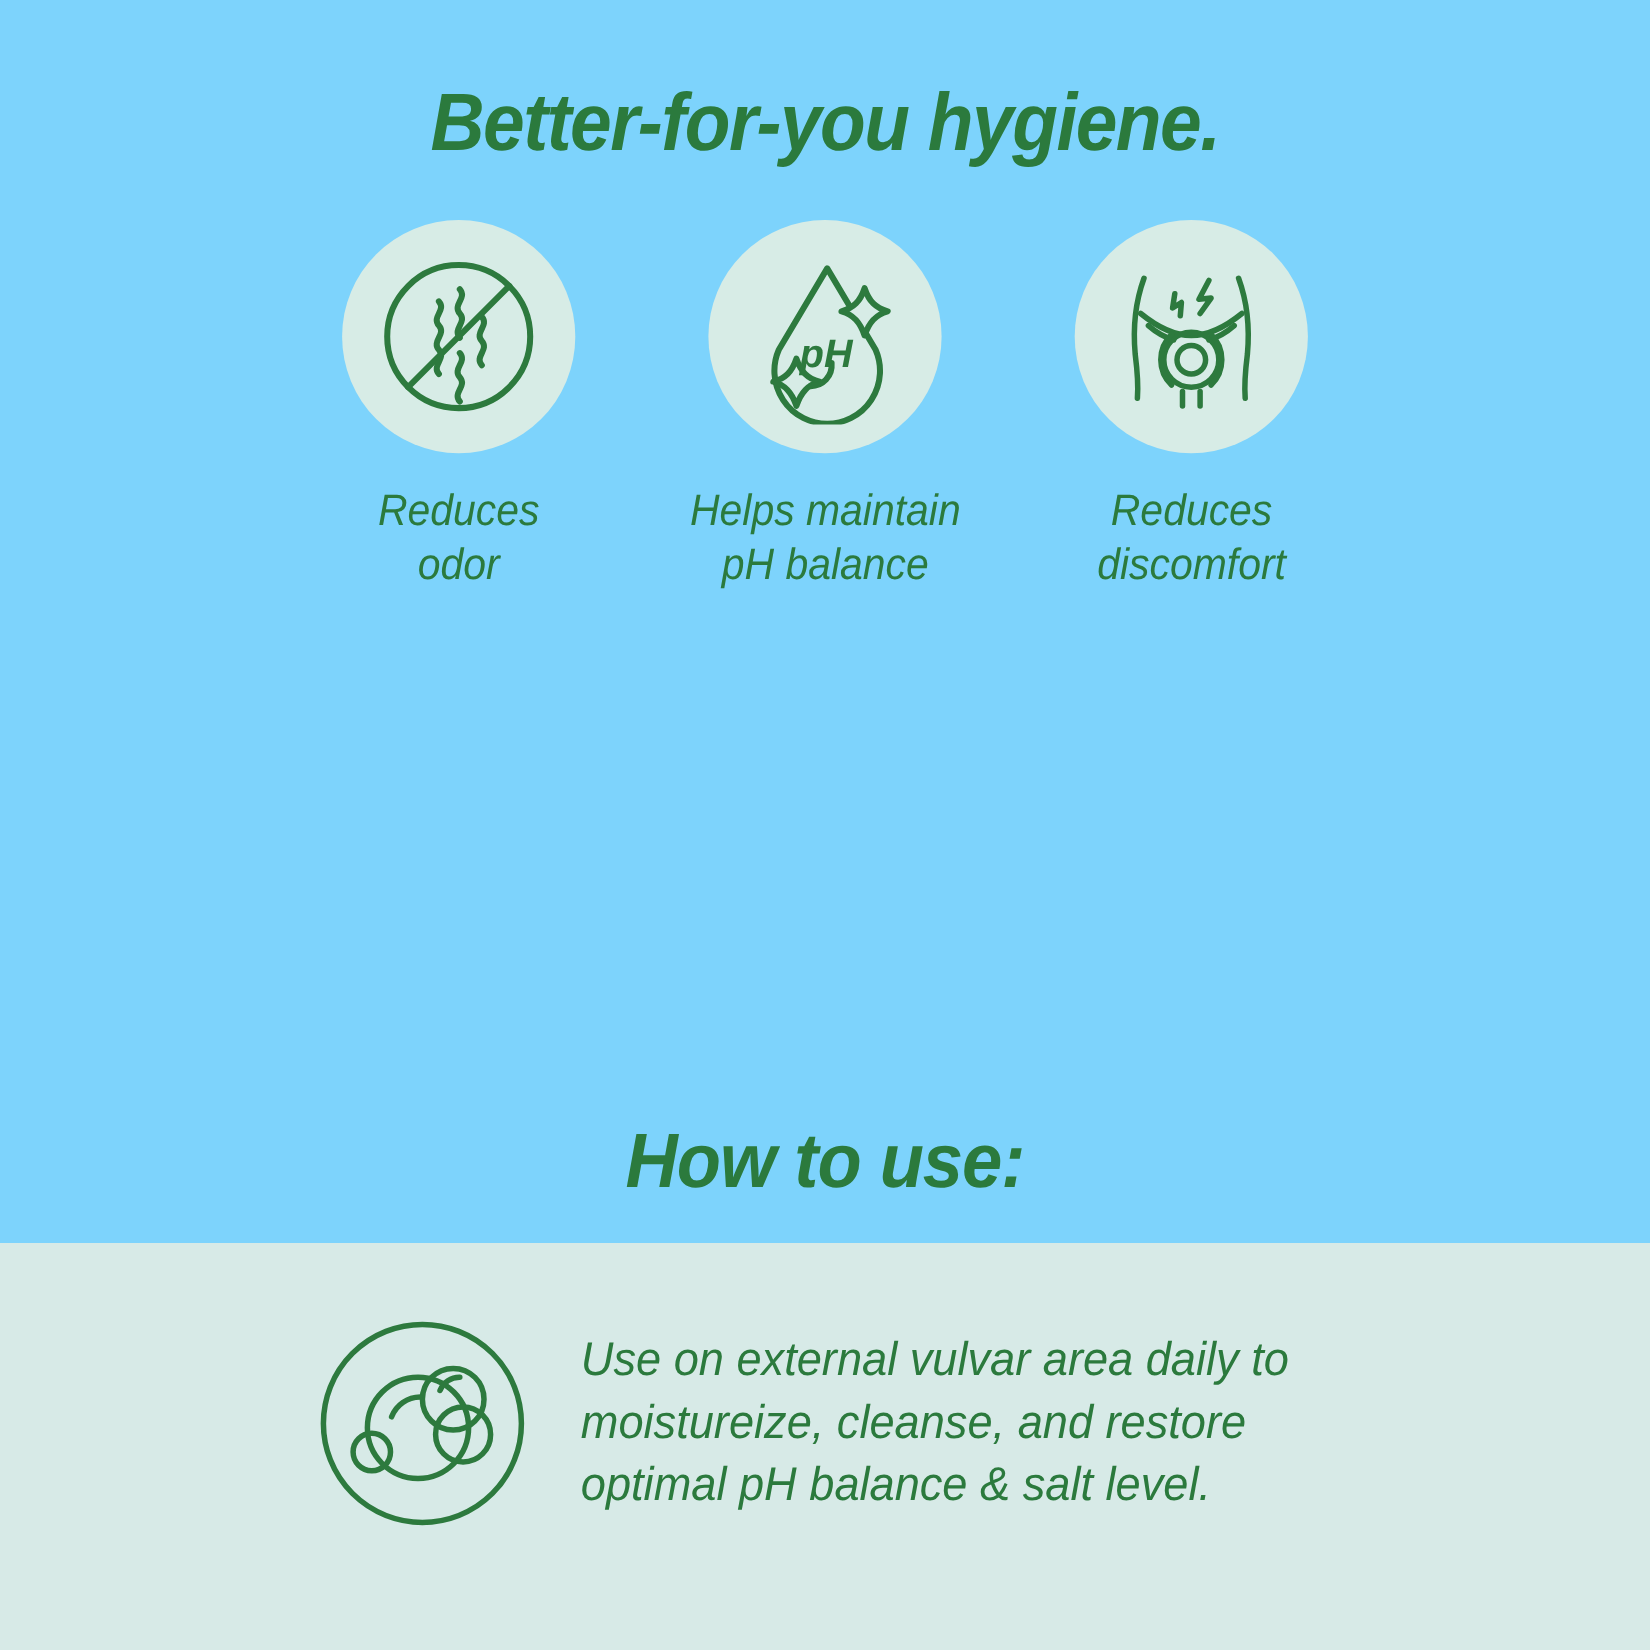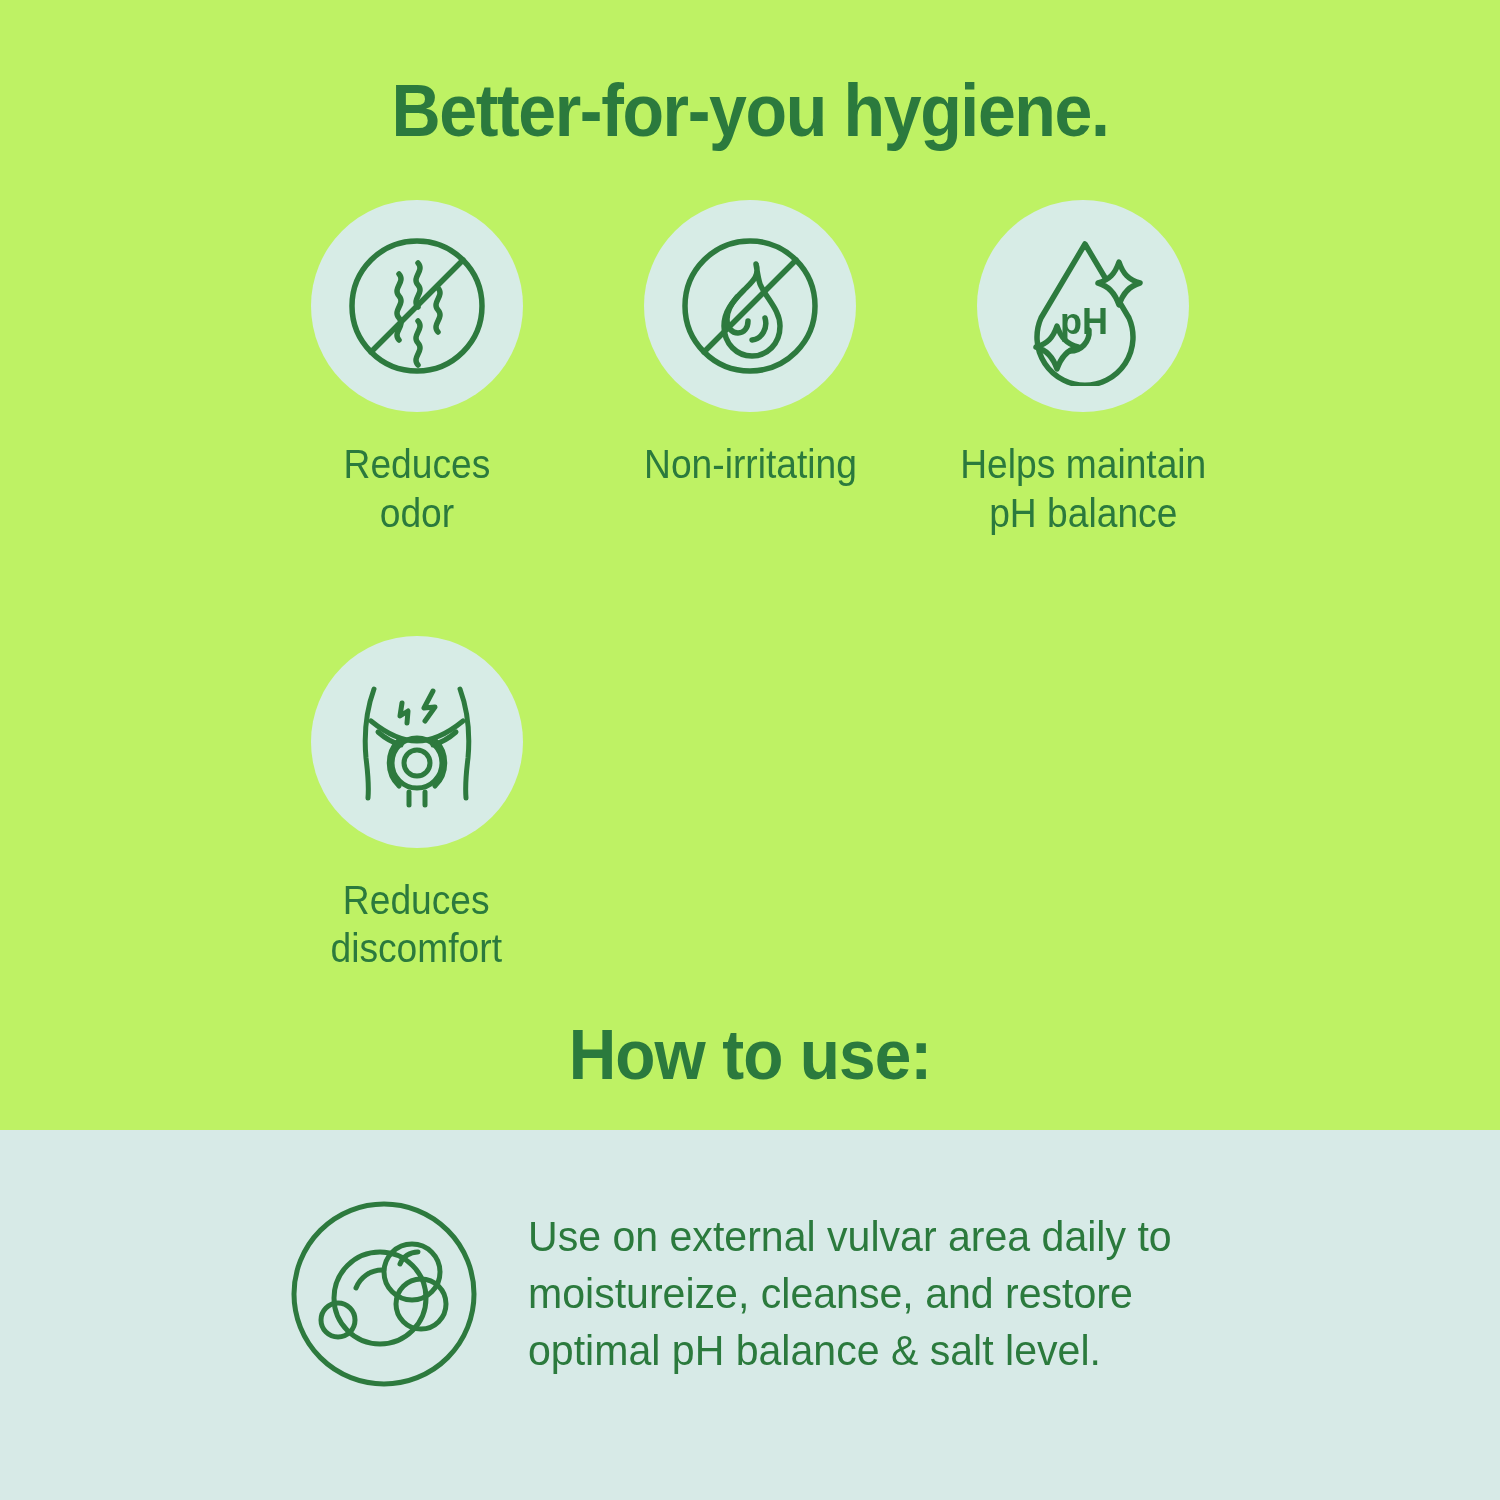--- a/index.html
+++ b/index.html
@@ -10,21 +10,22 @@
     width: 1500px;
     height: 1500px;
     background: #ffffff;
     font-family: "Liberation Sans", sans-serif;
     overflow: hidden;
   }
   .page {
     position: relative;
     width: 1500px;
     height: 1500px;
-    background: #bef264;
+    background: #7dd3fc;
+    font-style: italic;
   }
 
   
   .title {
     position: absolute;
     top: 74px;
     left: 0;
     width: 1500px;
     text-align: center;
     color: #2b7a3d;
@@ -139,32 +140,20 @@
           <line x1="34" y1="126" x2="126" y2="34"></line>
           <path d="M62 48 c7 8 -7 14 0 22 c7 8 -7 14 0 22 c7 8 -7 14 0 22"></path>
           <path d="M81 37 c7 8 -7 14 0 22 c7 8 -7 14 0 22"></path>
           <path d="M81 95 c7 8 -7 14 0 22 c7 8 -7 14 0 22"></path>
           <path d="M101 62 c7 8 -7 14 0 22 c7 8 -7 14 0 22"></path>
         </svg>
       </div>
       <div class="cell-label">Reduces<br>odor</div>
     </div>
 
-    <div class="cell">
-      <div class="icon-circle">
-        <svg width="160" height="160" viewBox="0 0 160 160" fill="none" stroke="#2d7a3e" stroke-width="5.5" stroke-linecap="round" stroke-linejoin="round">
-          <circle cx="80" cy="80" r="65"></circle>
-          <line x1="34" y1="126" x2="126" y2="34"></line>
-          <path d="M86 38 c4 12 -4 18 -12 26 c-12 12 -20 22 -20 36 c0 18 13 30 28 30 c15 0 28 -12 28 -30 c0 -16 -14 -28 -20 -42 c-2 -6 -3 -14 -4 -20 z"></path>
-          <path d="M67 71 c-6 7 -10 14 -10 22 c0 9 5 14 11 14 c6 0 10 -5 10 -12"></path>
-          <path d="M95 92 c3 10 -3 21 -13 22"></path>
-        </svg>
-      </div>
-      <div class="cell-label">Non-irritating</div>
-    </div>
 
     <div class="cell">
       <div class="icon-circle">
         <svg width="160" height="160" viewBox="0 0 160 160" fill="none" stroke="#2d7a3e" stroke-width="5.5" stroke-linecap="round" stroke-linejoin="round">
           <path d="M82 18 L126 92 a48 48 0 1 1 -88 0 Z"></path>
           <path d="M116 36 c4 12 10 18 21 21 c-11 3 -17 10 -21 22 c-4 -12 -10 -19 -21 -22 c11 -3 17 -9 21 -21 z" fill="#d7ece6"></path>
           <path d="M54 100 c4 12 10 18 21 21 c-11 3 -17 10 -21 22 c-4 -12 -10 -19 -21 -22 c11 -3 17 -9 21 -21 z" fill="#d7ece6"></path>
           <path d="M86 104 c1 12 -8 21 -19 21"></path>
           <text x="81" y="108" font-family="'Liberation Sans', sans-serif" font-size="36" font-weight="bold" fill="#2d7a3e" stroke="none" text-anchor="middle">pH</text>
         </svg>

